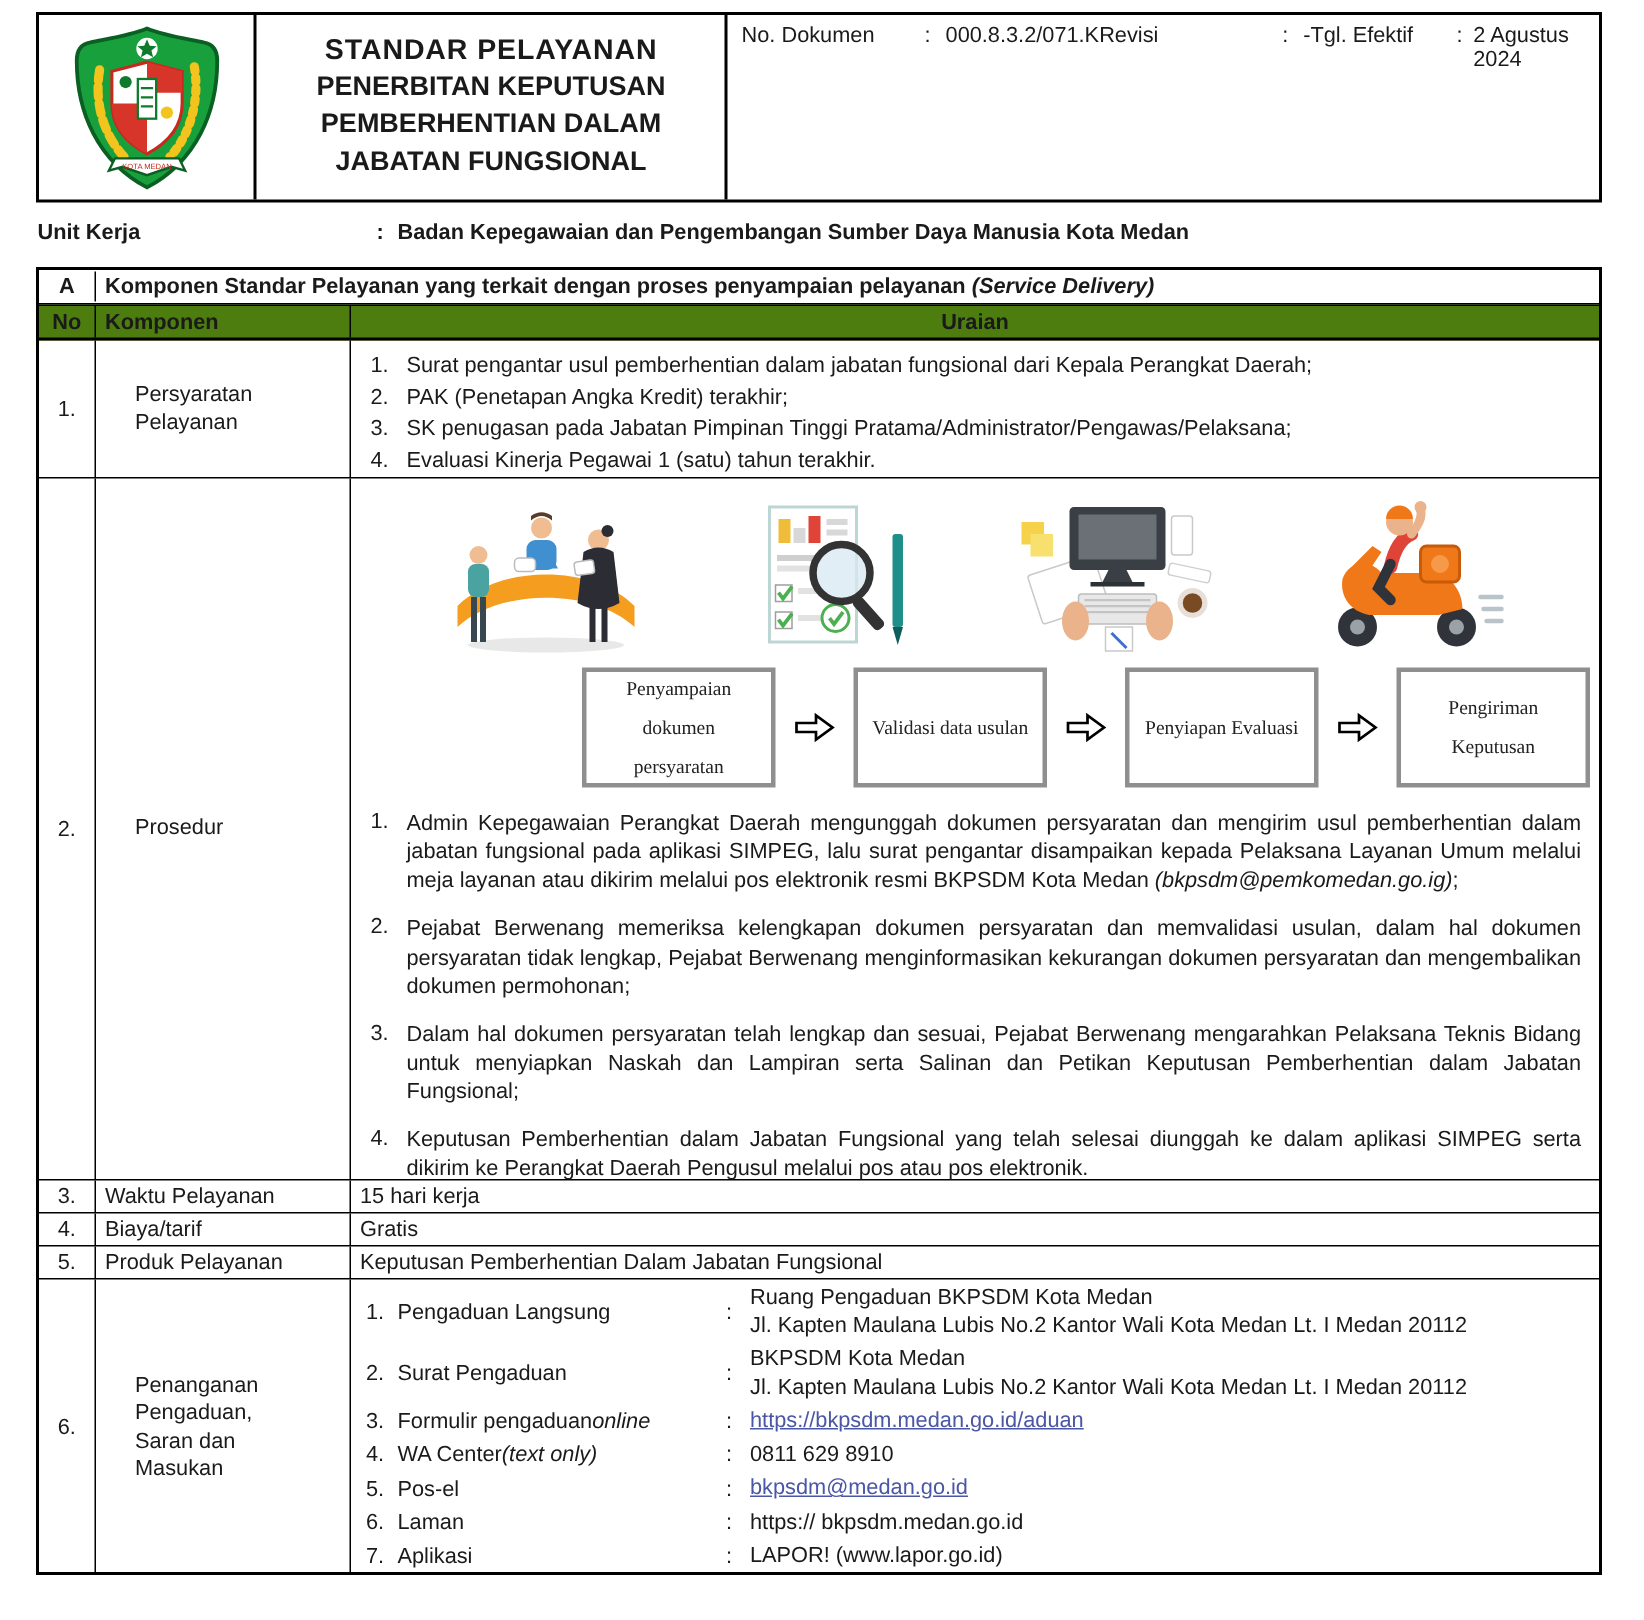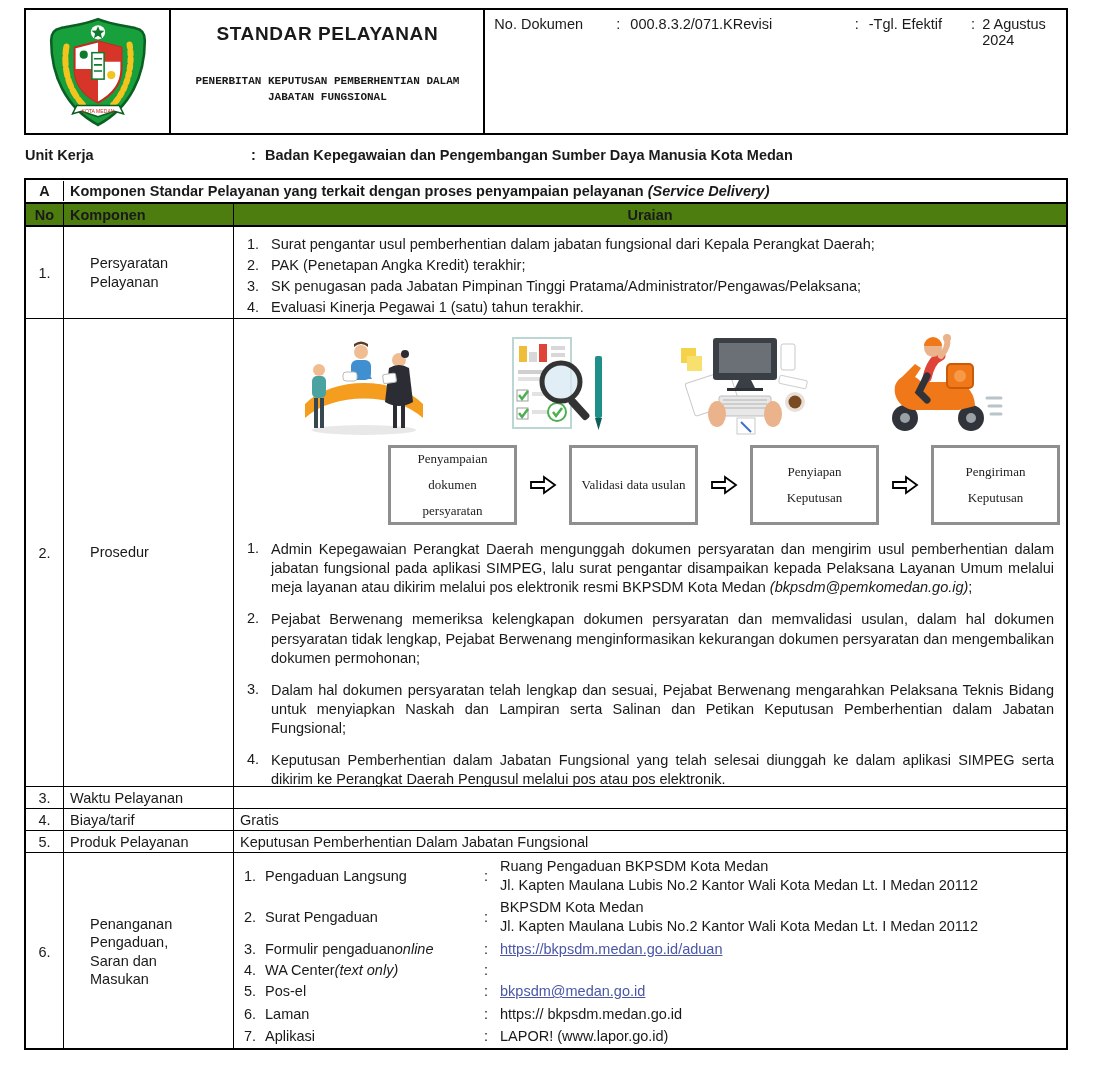--- a/index.html
+++ b/index.html
@@ -4,21 +4,21 @@
 <style>
   html,body{margin:0;padding:0;background:#fff;}
   body{width:1096px;height:1080px;position:relative;font-family:"Liberation Sans",sans-serif;color:#1a1a1a;}
   .page{position:absolute;inset:0;background:#fff;}
 
   
   .header-table{position:absolute;left:24px;top:8px;width:1044px;height:127px;border:2px solid #000;display:flex;box-sizing:border-box;background:#fff;}
   .logo-cell{width:207px;display:flex;align-items:center;justify-content:center;box-sizing:border-box;}
   .title-cell{width:447px;border-left:2px solid #000;border-right:2px solid #000;box-sizing:border-box;display:flex;flex-direction:column;align-items:center;justify-content:space-between;padding:13px 8px 28px;text-align:center;}
   .doc-title{font-size:19px;font-weight:bold;letter-spacing:.6px;}
-  .doc-subtitle{font-size:11px;font-weight:bold;line-height:1.4;max-width:385px;font-family:Liberation Mono, monospace;}
+  .doc-subtitle{font-size:18px;font-weight:bold;line-height:1.4;max-width:385px;}
   .doc-cell{flex:1;display:flex;flex-direction:row;justify-content:space-around;padding:6px 4px 6px 9px;box-sizing:border-box;}
   .doc-row{display:flex;font-size:14.5px;}
   .doc-label{width:122px;}
   .doc-sep{width:14px;}
 
   
   .unit-line{position:absolute;left:25px;top:147px;width:1044px;display:flex;font-size:14.5px;font-weight:bold;}
   .unit-label{width:226px;}
   .unit-sep{width:14px;}
 
@@ -259,21 +259,21 @@
               <svg width="30" height="24" viewBox="0 0 30 24">
                 <path d="M3 9 h13 V4 l11 8 -11 8 v-5 H3 Z" fill="#fff" stroke="#000" stroke-width="1.8"></path>
               </svg>
             </span>
           <div class="flow-box">Validasi data usulan</div>
           <span class="flow-arrow">
               <svg width="30" height="24" viewBox="0 0 30 24">
                 <path d="M3 9 h13 V4 l11 8 -11 8 v-5 H3 Z" fill="#fff" stroke="#000" stroke-width="1.8"></path>
               </svg>
             </span>
-          <div class="flow-box">Penyiapan Keputusan</div>
+          <div class="flow-box">Penyiapan Evaluasi</div>
           <span class="flow-arrow">
               <svg width="30" height="24" viewBox="0 0 30 24">
                 <path d="M3 9 h13 V4 l11 8 -11 8 v-5 H3 Z" fill="#fff" stroke="#000" stroke-width="1.8"></path>
               </svg>
             </span>
           <div class="flow-box">Pengiriman Keputusan</div>
         </div>
 
         <div class="steps">
           <div class="step">
@@ -293,20 +293,21 @@
               <div class="step-text">Keputusan Pemberhentian dalam Jabatan Fungsional yang telah selesai diunggah ke dalam aplikasi SIMPEG serta dikirim ke Perangkat Daerah Pengusul melalui pos atau pos elektronik.</div>
             </div>
         </div>
 
       </div>
     </div>
 
     <div class="t-row row-s">
       <div class="cell c-no">3.</div>
       <div class="cell c-komp">Waktu Pelayanan</div>
+      <div class="cell c-uraian">15 hari kerja</div>
     </div>
 
     <div class="t-row row-s">
       <div class="cell c-no">4.</div>
       <div class="cell c-komp">Biaya/tarif</div>
       <div class="cell c-uraian">Gratis</div>
     </div>
 
     <div class="t-row row-s">
       <div class="cell c-no">5.</div>
@@ -352,20 +353,21 @@
             <div class="chan-sep">:</div>
             <div class="chan-val"><a class="link">https://bkpsdm.medan.go.id/aduan</a></div>
           </div>
           <div class="chan">
             <div class="chan-label">
                 <span class="num">4.</span>
                 <span>WA Center </span>
                 <span class="it">(text only)</span>
               </div>
             <div class="chan-sep">:</div>
+            <div class="chan-val">0811 629 8910</div>
           </div>
           <div class="chan">
             <div class="chan-label">
                 <span class="num">5.</span>
                 <span>Pos-el</span>
               </div>
             <div class="chan-sep">:</div>
             <div class="chan-val"><a class="link">bkpsdm@medan.go.id</a></div>
           </div>
           <div class="chan">

